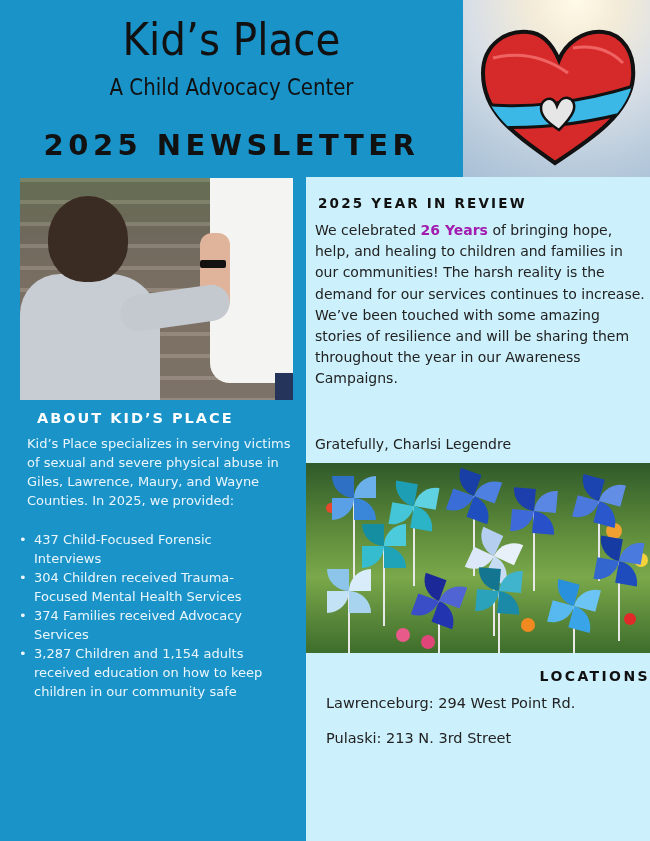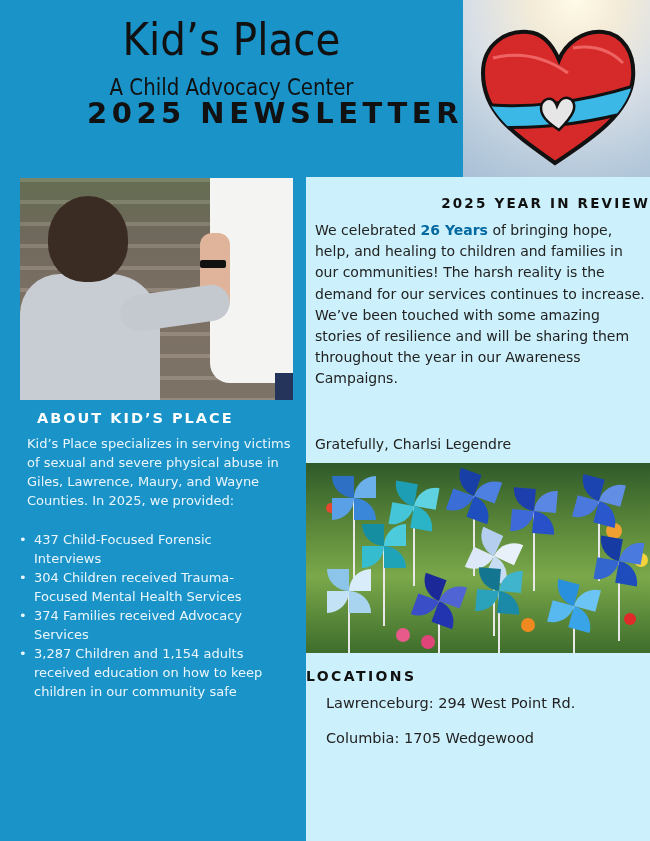--- a/index.html
+++ b/index.html
@@ -2,21 +2,21 @@
 <html><head>
 <meta charset="utf-8">
 <style>
   * { box-sizing: border-box; margin: 0; padding: 0; }
   html, body { width: 650px; height: 841px; overflow: hidden; }
   body { background: #1a93c9; font-family: "DejaVu Sans", sans-serif; position: relative; }
 
   .header { position: absolute; left: 0; top: 0; width: 463px; height: 177px; background: #1a93c9; text-align: center; }
   .title-main { position: absolute; left: 0; right: 0; top: 14px; font-family: "DejaVu Sans", sans-serif; font-size: 44px; color: #111; letter-spacing: 0px; font-weight: normal; transform: scaleX(0.92); }
   .title-sub { position: absolute; left: 0; right: 0; top: 74px; font-family: "DejaVu Sans", sans-serif; font-size: 23px; color: #111; transform: scaleX(0.86); }
-  .title-news { position: absolute; left: 0; right: 0; top: 96px; font-family: "DejaVu Sans", sans-serif; font-weight: bold; font-size: 29px; letter-spacing: 4.5px; color: #111; text-align: right; }
+  .title-news { position: absolute; left: 0; right: 0; top: 128px; font-family: "DejaVu Sans", sans-serif; font-weight: bold; font-size: 29px; letter-spacing: 4.5px; color: #111; }
 
   .heart-panel { position: absolute; left: 463px; top: 0; width: 187px; height: 177px; overflow: hidden;
     background: radial-gradient(circle at 60% 0%, #fffbe8 0%, #f4ecd8 20%, #d9dfe6 50%, #b8cbdc 80%, #a9bfd6 100%); }
   .heart-panel svg { position: absolute; left: 10px; top: 18px; }
 
   .photo-child { position: absolute; left: 20px; top: 178px; width: 273px; height: 222px; overflow: hidden;
     background: linear-gradient(180deg, #6f7a5a 0%, #7b7466 25%, #8a7d6f 55%, #8b7f72 100%); }
   .photo-child .stairs { position: absolute; inset: 0;
     background: repeating-linear-gradient(180deg, rgba(255,255,255,0.08) 0 4px, rgba(0,0,0,0.10) 4px 22px); }
   .photo-child .girl-body { position: absolute; left: 0; top: 96px; width: 140px; height: 130px; background: #c8ccd3; border-radius: 40px 50px 0 0; }
@@ -27,33 +27,33 @@
   .photo-child .watch { position: absolute; left: 180px; top: 82px; width: 26px; height: 8px; background: #111; border-radius: 2px; }
   .photo-child .jeans { position: absolute; left: 255px; top: 195px; width: 18px; height: 27px; background: #24345a; }
 
   .about-heading { position: absolute; left: 37px; top: 410px; font-weight: bold; font-size: 14.5px; letter-spacing: 2px; color: #ffffff; }
   .about-body { position: absolute; left: 27px; top: 434px; width: 275px; font-size: 13px; line-height: 19px; color: #eaf6fc; }
   .about-list { position: absolute; left: 17px; top: 530px; width: 262px; list-style: none; font-size: 13px; line-height: 19px; color: #eaf6fc; }
   .about-list li { position: relative; padding-left: 17px; }
   .about-list li::before { content: "•"; position: absolute; left: 2px; top: 0; }
 
   .right-panel { position: absolute; left: 306px; top: 177px; width: 344px; height: 664px; background: #cdf1fc; }
-  .review-heading { position: absolute; left: 12px; right: 0; top: 18px; text-align: right; font-weight: bold; font-size: 13.5px; letter-spacing: 2.2px; color: #111; }
+  .review-heading { position: absolute; left: 12px; right: 0; top: 18px; text-align: left; font-weight: bold; font-size: 13.5px; letter-spacing: 2.2px; color: #111; }
   .review-body { position: absolute; left: 9px; top: 43px; width: 332px; font-size: 14px; line-height: 21.2px; color: #222; }
-  .review-body b { font-weight: bold; color: #0369a1; }
+  .review-body b { font-weight: bold; color: #a21caf; }
   .review-sign { position: absolute; left: 9px; top: 259px; font-size: 14px; color: #222; }
 
   .photo-pinwheels { position: absolute; left: 0; top: 286px; width: 344px; height: 190px; overflow: hidden;
     background: linear-gradient(180deg, #2f5a2a 0%, #5d8a3a 35%, #7aa84a 60%, #3e6d2c 100%); }
   .pw { position: absolute; width: 46px; height: 46px; }
   .pw span { position: absolute; left: 50%; top: 50%; width: 22px; height: 22px; transform-origin: 0 0; border-radius: 0 100% 0 0; }
   .pw .stick { position: absolute; left: 22px; top: 23px; width: 2px; height: 80px; background: #e8e8e8; border-radius: 0; }
   .flower { position: absolute; width: 10px; height: 10px; border-radius: 50%; }
 
-  .loc-heading { position: absolute; left: 0; right: 0; top: 491px; text-align: left; font-weight: bold; font-size: 14px; letter-spacing: 2.4px; color: #111; }
+  .loc-heading { position: absolute; left: 0; right: 0; top: 491px; text-align: right; font-weight: bold; font-size: 14px; letter-spacing: 2.4px; color: #111; }
   .loc-list { position: absolute; left: 20px; top: 514px; list-style: none; font-size: 14.5px; color: #222; }
   .loc-list li { height: 35px; line-height: 24px; }
 </style>
 </head>
 <body>
 
 <div class="header">
   <div class="title-main">Kid’s Place</div>
   <div class="title-sub">A Child Advocacy Center</div>
   <div class="title-news">2025 NEWSLETTER</div>
@@ -192,15 +192,15 @@
         <span style="background:#3aa4e8;transform:rotate(15deg)"></span>
         <span style="background:#58b8f0;transform:rotate(105deg)"></span>
         <span style="background:#2890dc;transform:rotate(195deg)"></span>
         <span style="background:#6cc4f4;transform:rotate(285deg)"></span>
       </div>
   </div>
 
   <div class="loc-heading">LOCATIONS</div>
   <ul class="loc-list">
     <li>Lawrenceburg: 294 West Point Rd.</li>
-    <li>Columbia:  1705 Wedgewood</li>
+    <li>Pulaski:  213 N. 3rd Street</li>
   </ul>
 </div>
 
 </body></html>

